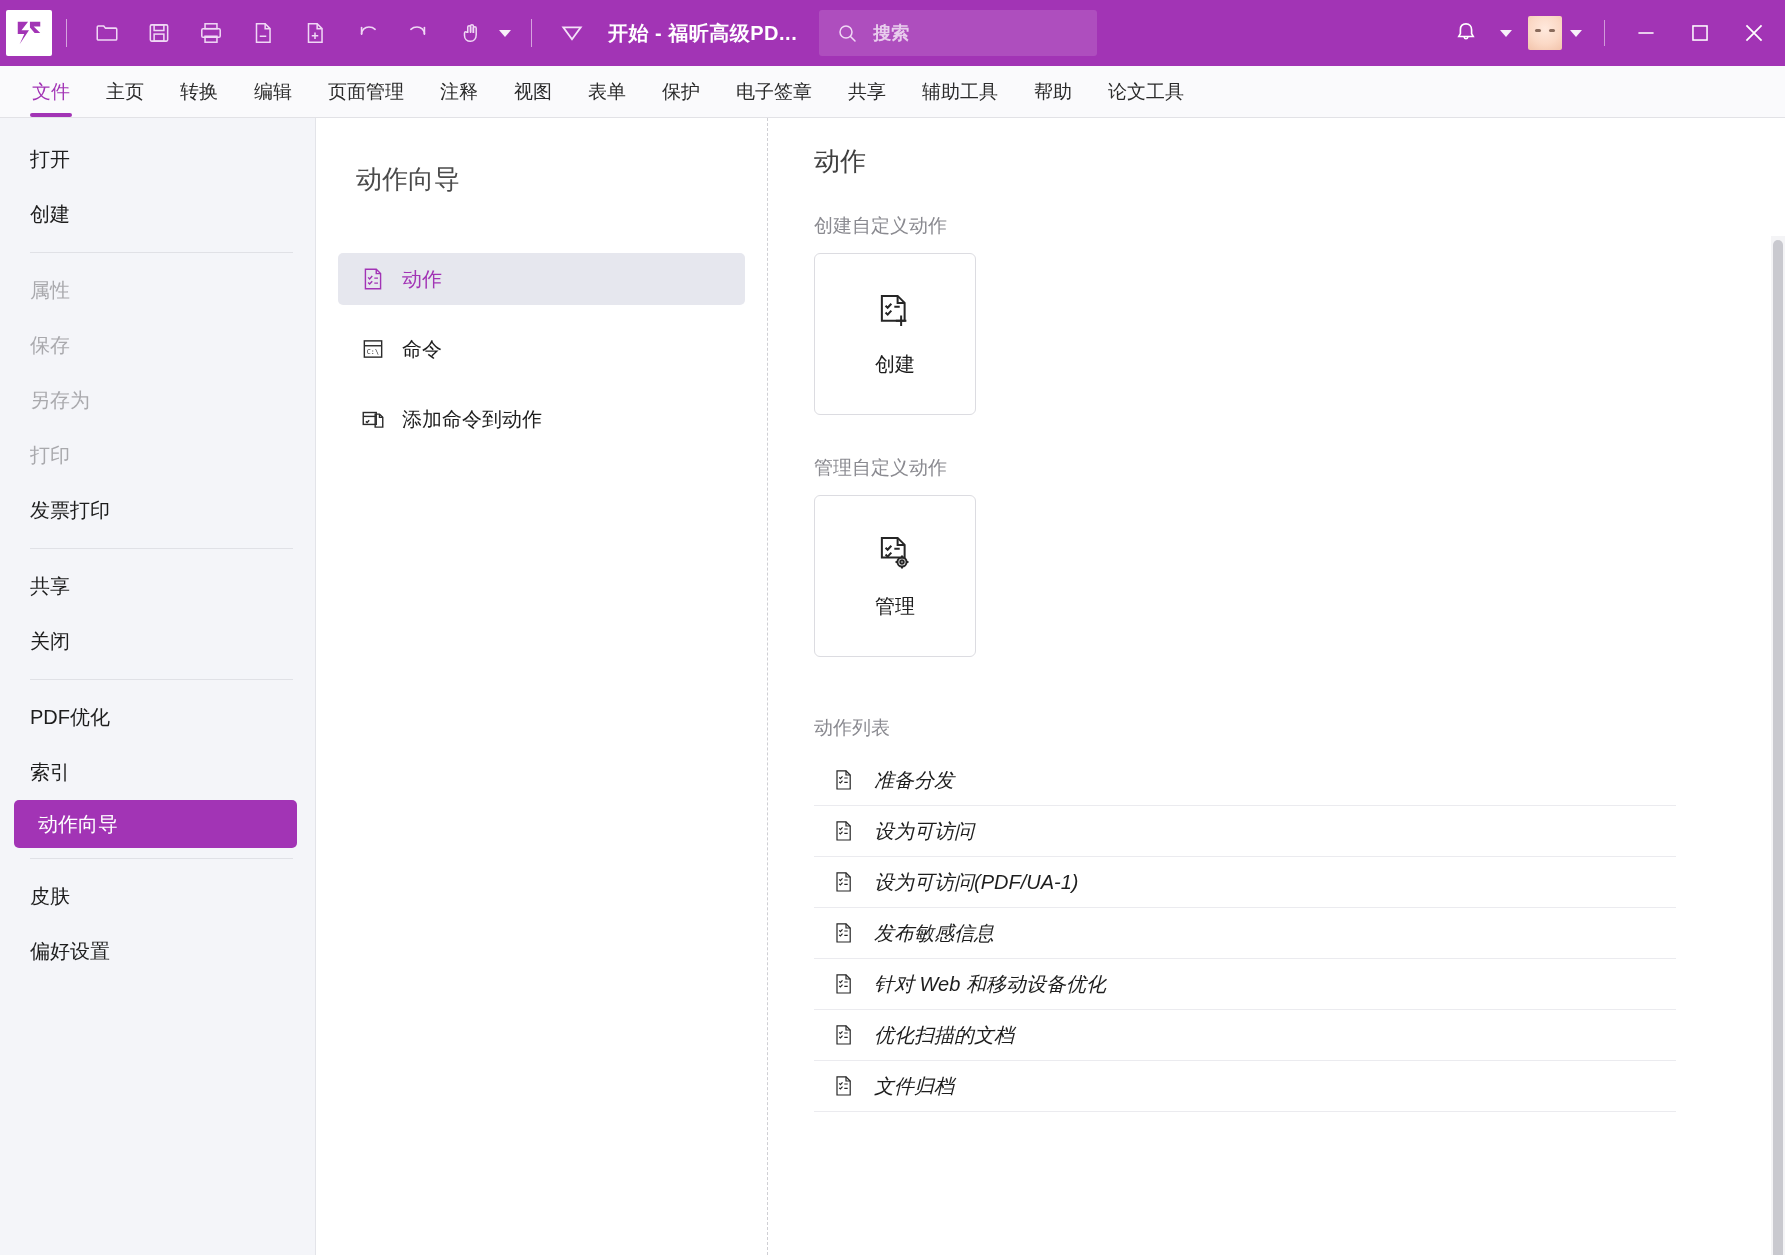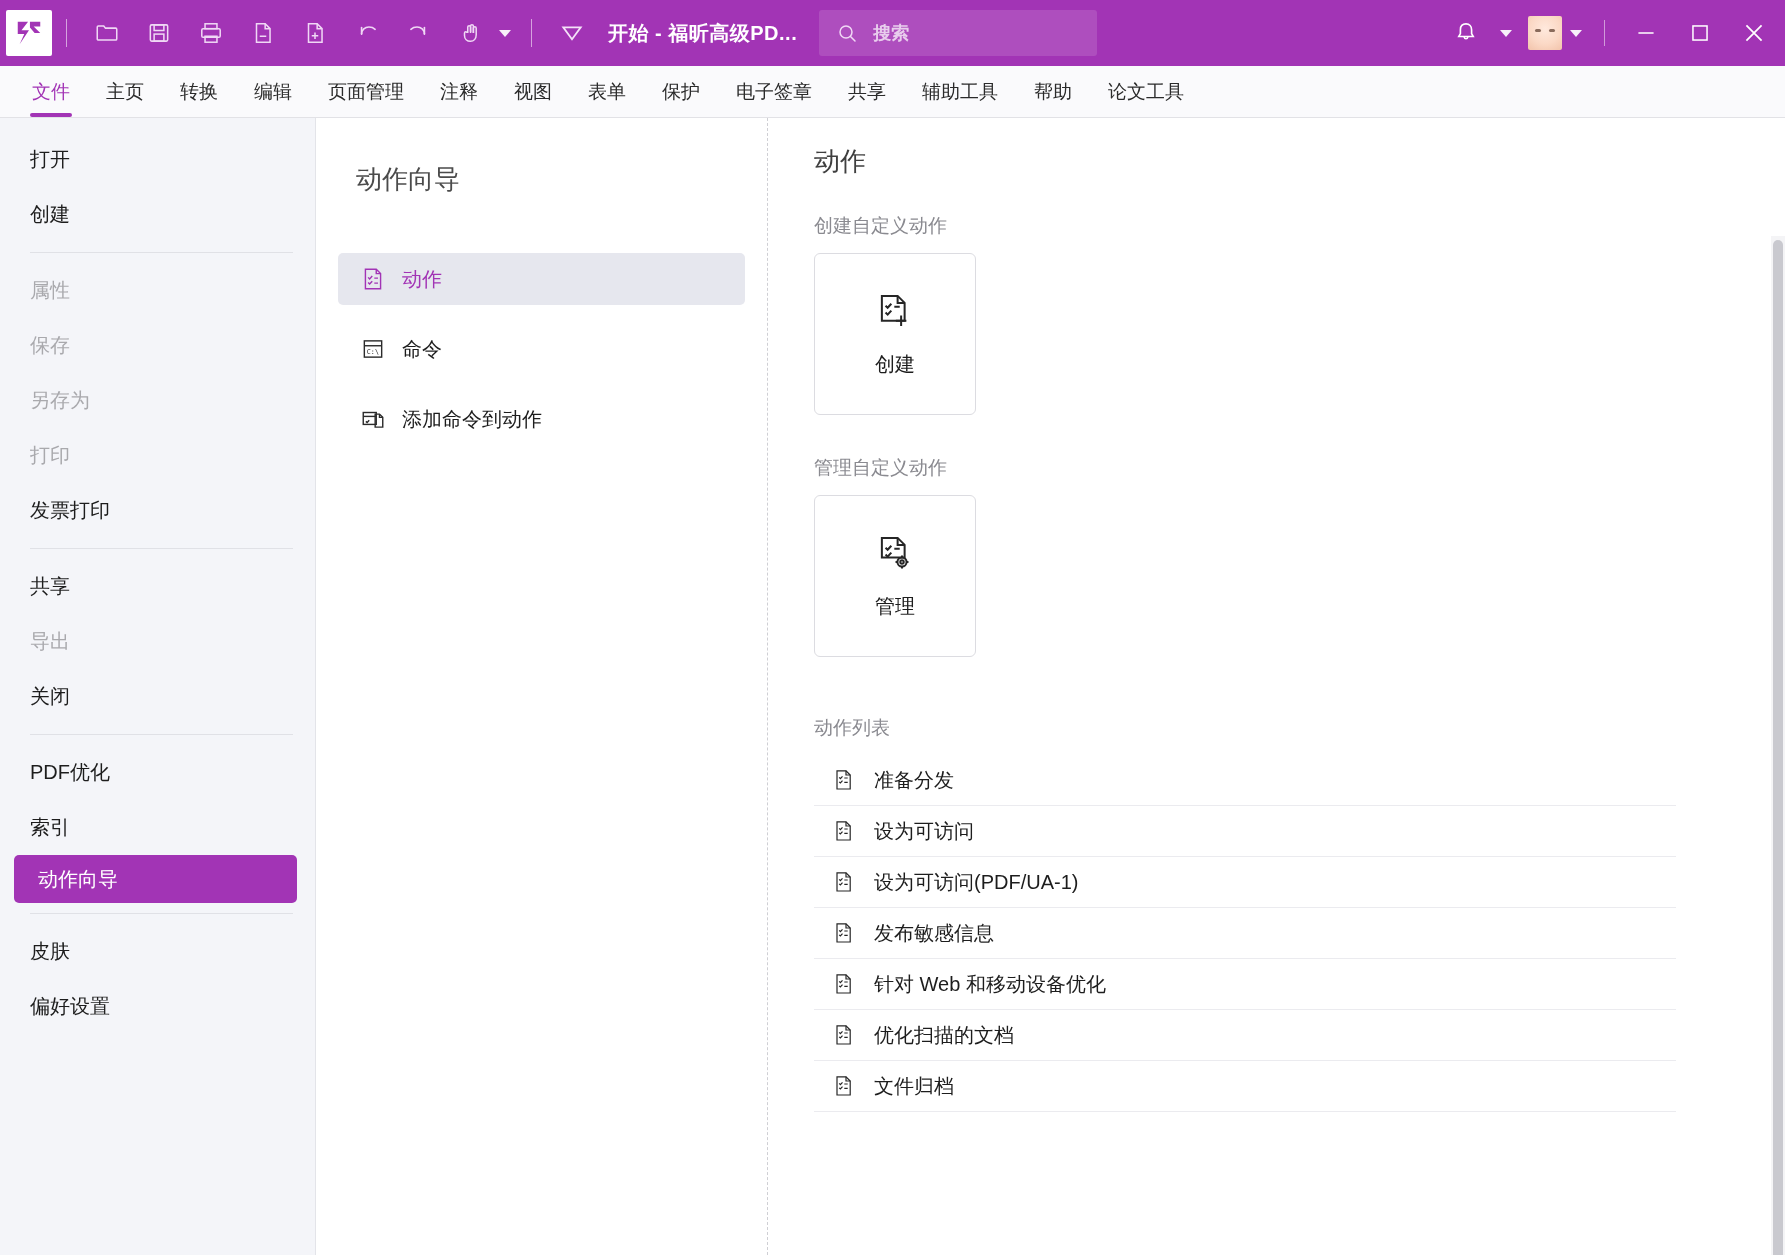--- a/index.html
+++ b/index.html
@@ -117,21 +117,21 @@
   .rp-section-label { font-size: 19px; color: #8a8a90; margin-bottom: 14px; }
   .card {
     width: 162px; height: 162px; border: 1px solid #dcdce1; border-radius: 6px;
     display: flex; flex-direction: column; align-items: center; justify-content: center; gap: 14px;
     background: #ffffff;
   }
   .card .label { font-size: 20px; color: #1d1d1d; }
   .gap-lg { height: 40px; }
   .gap-xl { height: 58px; }
 
-  .list-wrap { margin-top: 6px; width: 862px; }
+  .list-wrap { margin-top: 6px; width: 862px; font-style: italic; }
   .list-row {
     height: 51px; display: flex; align-items: center; gap: 18px;
     border-bottom: 1px solid #ebebef; font-size: 20px; color: #1d1d1d; padding-left: 18px;
   }
   .list-row:first-child { border-top: none; }
   .list-row .ico { width: 24px; height: 28px; display: flex; align-items: center; justify-content: center; }
 
   
   .scrollbar {
     position: absolute; right: 0; top: 118px; width: 14px; bottom: 0; background: #f4f4f6;
@@ -295,21 +295,20 @@
 
       <div class="side-item disabled">属性</div>
       <div class="side-item disabled">保存</div>
       <div class="side-item disabled">另存为</div>
       <div class="side-item disabled">打印</div>
       <div class="side-item">发票打印</div>
 
       <div class="side-divider"></div>
 
       <div class="side-item">共享</div>
-      <div class="side-item disabled">导出</div>
       <div class="side-item">关闭</div>
 
       <div class="side-divider"></div>
 
       <div class="side-item">PDF优化</div>
       <div class="side-item">索引</div>
       <div class="side-item active">动作向导</div>
 
       <div class="side-divider"></div>
 

